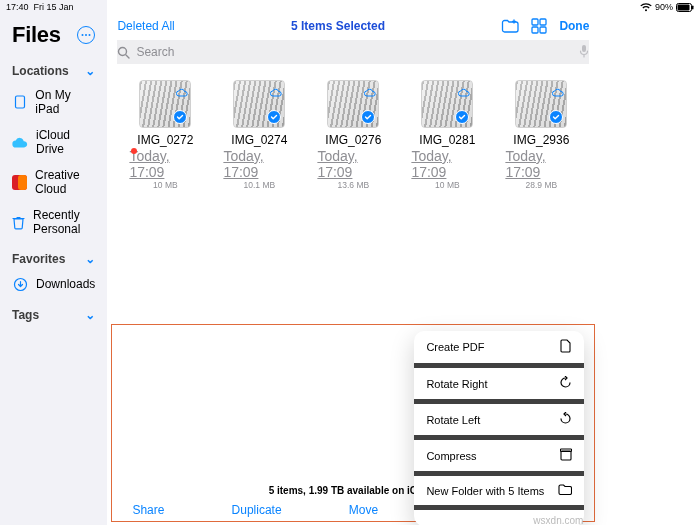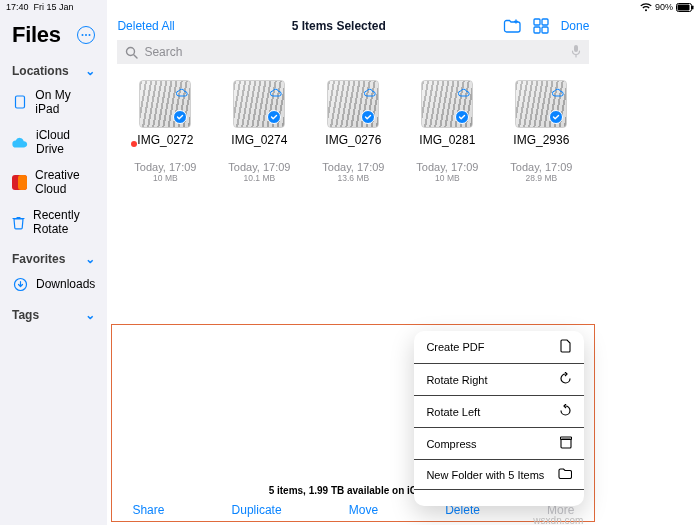--- a/index.html
+++ b/index.html
@@ -19,48 +19,48 @@
 .sb-item .ico { width: 16px; height: 16px; display: flex; align-items: center; justify-content: center; color: #0a84ff; }
 .sb-item .lbl { font-size: 12px; color: #000; }
 .sb-section { display: flex; align-items: center; justify-content: space-between; padding: 10px 12px 4px 12px; font-size: 12px; font-weight: 600; color: #3c3c3c; }
 .chev { color: #0a84ff; }
 .tag-dot { width: 10px; height: 10px; border-radius: 50%; background: #ff3b30; }
 
 
 .main { flex: 1; display: flex; flex-direction: column; position: relative; }
 .top-row { display: flex; align-items: center; justify-content: space-between; padding: 18px 10px 2px 10px; font-size: 12px; }
 .top-left { color: #0a84ff; }
-.top-center { font-weight: 600; color: #0f172a; }
+.top-center { font-weight: 600; color: #1d4ed8; }
 .top-right { display: flex; align-items: center; gap: 12px; color: #0a84ff; }
 .top-right svg { display: block; }
 
-.searchbar { margin: 4px 10px; background: #eeeef0; border-radius: 0; height: 24px; display: flex; align-items: center; padding: 0 8px; gap: 6px; color: #8e8e93; font-size: 12px; }
+.searchbar { margin: 4px 10px; background: #eeeef0; border-radius: 0; height: 24px; display: flex; align-items: center; padding: 0 0; gap: 6px; color: #8e8e93; font-size: 12px; }
 .mic { margin-left: auto; }
 
 .grid { display: flex; gap: 22px; padding: 12px 22px; }
 .file { width: 72px; display: flex; flex-direction: column; align-items: center; position: relative; }
 .thumb { width: 52px; height: 48px; border-radius: 4px; position: relative; overflow: hidden; background: linear-gradient(135deg,#e9e9e9,#bfbfbf); border:1px solid #d0d0d0; }
 .thumb::before { content:""; position:absolute; inset:0; background: repeating-linear-gradient(100deg, rgba(0,0,0,.25) 0 2px, rgba(255,255,255,.6) 2px 5px); opacity:.7; }
 .sel-badge { position: absolute; right: 3px; bottom: 3px; width: 14px; height: 14px; border-radius: 50%; background: #0a84ff; border: 1.5px solid #fff; display:flex; align-items:center; justify-content:center; }
 .sel-badge svg { display:block; }
 .cloud { position:absolute; top:2px; right:2px; color:#0a84ff; }
 .fname { font-size: 12px; margin-top: 5px; color:#000; white-space: nowrap; }
-.fdate { font-size: 11px; color:#8e8e93; margin-top:14px; }
+.fdate { font-size: 14px; color:#8e8e93; margin-top:1px;text-decoration:underline; }
 .fsize { font-size: 8.5px; color:#8e8e93; }
 .reddot { position:absolute; left:2px; bottom:36px; width:6px; height:6px; border-radius:50%; background:#ff3b30; }
 
 
 .bottom-area { position:absolute; left:4px; right:4px; bottom:3px; height:198px; border:1.5px solid #e06a3b; background:#fff; }
 .status-text { position:absolute; bottom:25px; left:0; right:0; text-align:center; font-size:10px; font-weight:600; color:#000; }
 .action-row { position:absolute; bottom:4px; left:0; right:0; display:flex; justify-content:space-between; padding:0 20px; font-size:12px; color:#0a84ff; }
 .action-row .dim { color:#c7c7cc; }
 
 
 .menu { position:absolute; right:10px; top:6px; width:170px; background:#fff; border-radius:10px; box-shadow: 0 8px 24px rgba(0,0,0,.18); overflow:hidden; }
-.menu-item { display:flex; align-items:center; justify-content:space-between; padding:8px 12px; font-size:11px; color:#000; border-bottom:1px solid #404040; }
+.menu-item { display:flex; align-items:center; justify-content:space-between; padding:8px 12px; font-size:11px; color:#000; border-bottom:5px solid #404040; }
 .menu-item:last-child { border-bottom:none; }
 .menu-item .mi-ico { color:#444; }
 
 .watermark { position:absolute; right:16px; bottom:-1px; font-size:10px; color:#bbb;margin-top:14px; }
 
 svg { pointer-events:none; }
 </style>
 </head>
 <body>
 
@@ -122,21 +122,21 @@
           </svg>
         </span>
       <span class="lbl">Creative Cloud</span>
     </div>
     <div class="sb-item">
       <span class="ico">
           <svg width="13" height="15" viewBox="0 0 13 15">
             <path d="M2 4h9l-.8 9a1 1 0 01-1 .9H3.8a1 1 0 01-1-.9L2 4z M1 3.5h11 M5 2.5h3" stroke="#0a84ff" stroke-width="1.2" fill="none" stroke-linecap="round"></path>
           </svg>
         </span>
-      <span class="lbl">Recently Rotate</span>
+      <span class="lbl">Recently Personal</span>
     </div>
 
     <div class="sb-section">
       <span>Favorites</span>
       <span class="chev">⌄</span>
     </div>
     <div class="sb-item">
       <span class="ico">
           <svg width="15" height="15" viewBox="0 0 15 15">
             <circle cx="7.5" cy="7.5" r="6" stroke="#0a84ff" stroke-width="1.2" fill="none"></circle>
@@ -164,21 +164,21 @@
             </svg>
           </span>
         <span>
             <svg width="16" height="16" viewBox="0 0 16 16">
               <rect x="1" y="1" width="6" height="6" rx="1" fill="none" stroke="#0a84ff" stroke-width="1.3"></rect>
               <rect x="9" y="1" width="6" height="6" rx="1" fill="none" stroke="#0a84ff" stroke-width="1.3"></rect>
               <rect x="1" y="9" width="6" height="6" rx="1" fill="none" stroke="#0a84ff" stroke-width="1.3"></rect>
               <rect x="9" y="9" width="6" height="6" rx="1" fill="none" stroke="#0a84ff" stroke-width="1.3"></rect>
             </svg>
           </span>
-        <span style="font-weight:400;">Done</span>
+        <span style="font-weight:700;">Done</span>
       </div>
     </div>
 
     <div class="searchbar">
       <svg width="13" height="13" viewBox="0 0 13 13">
           <circle cx="5.5" cy="5.5" r="4" stroke="#8e8e93" stroke-width="1.4" fill="none"></circle>
           <path d="M9 9l3 3" stroke="#8e8e93" stroke-width="1.4" stroke-linecap="round"></path>
         </svg>
       <span>Search</span>
       <span class="mic"><svg width="10" height="14" viewBox="0 0 10 14">

